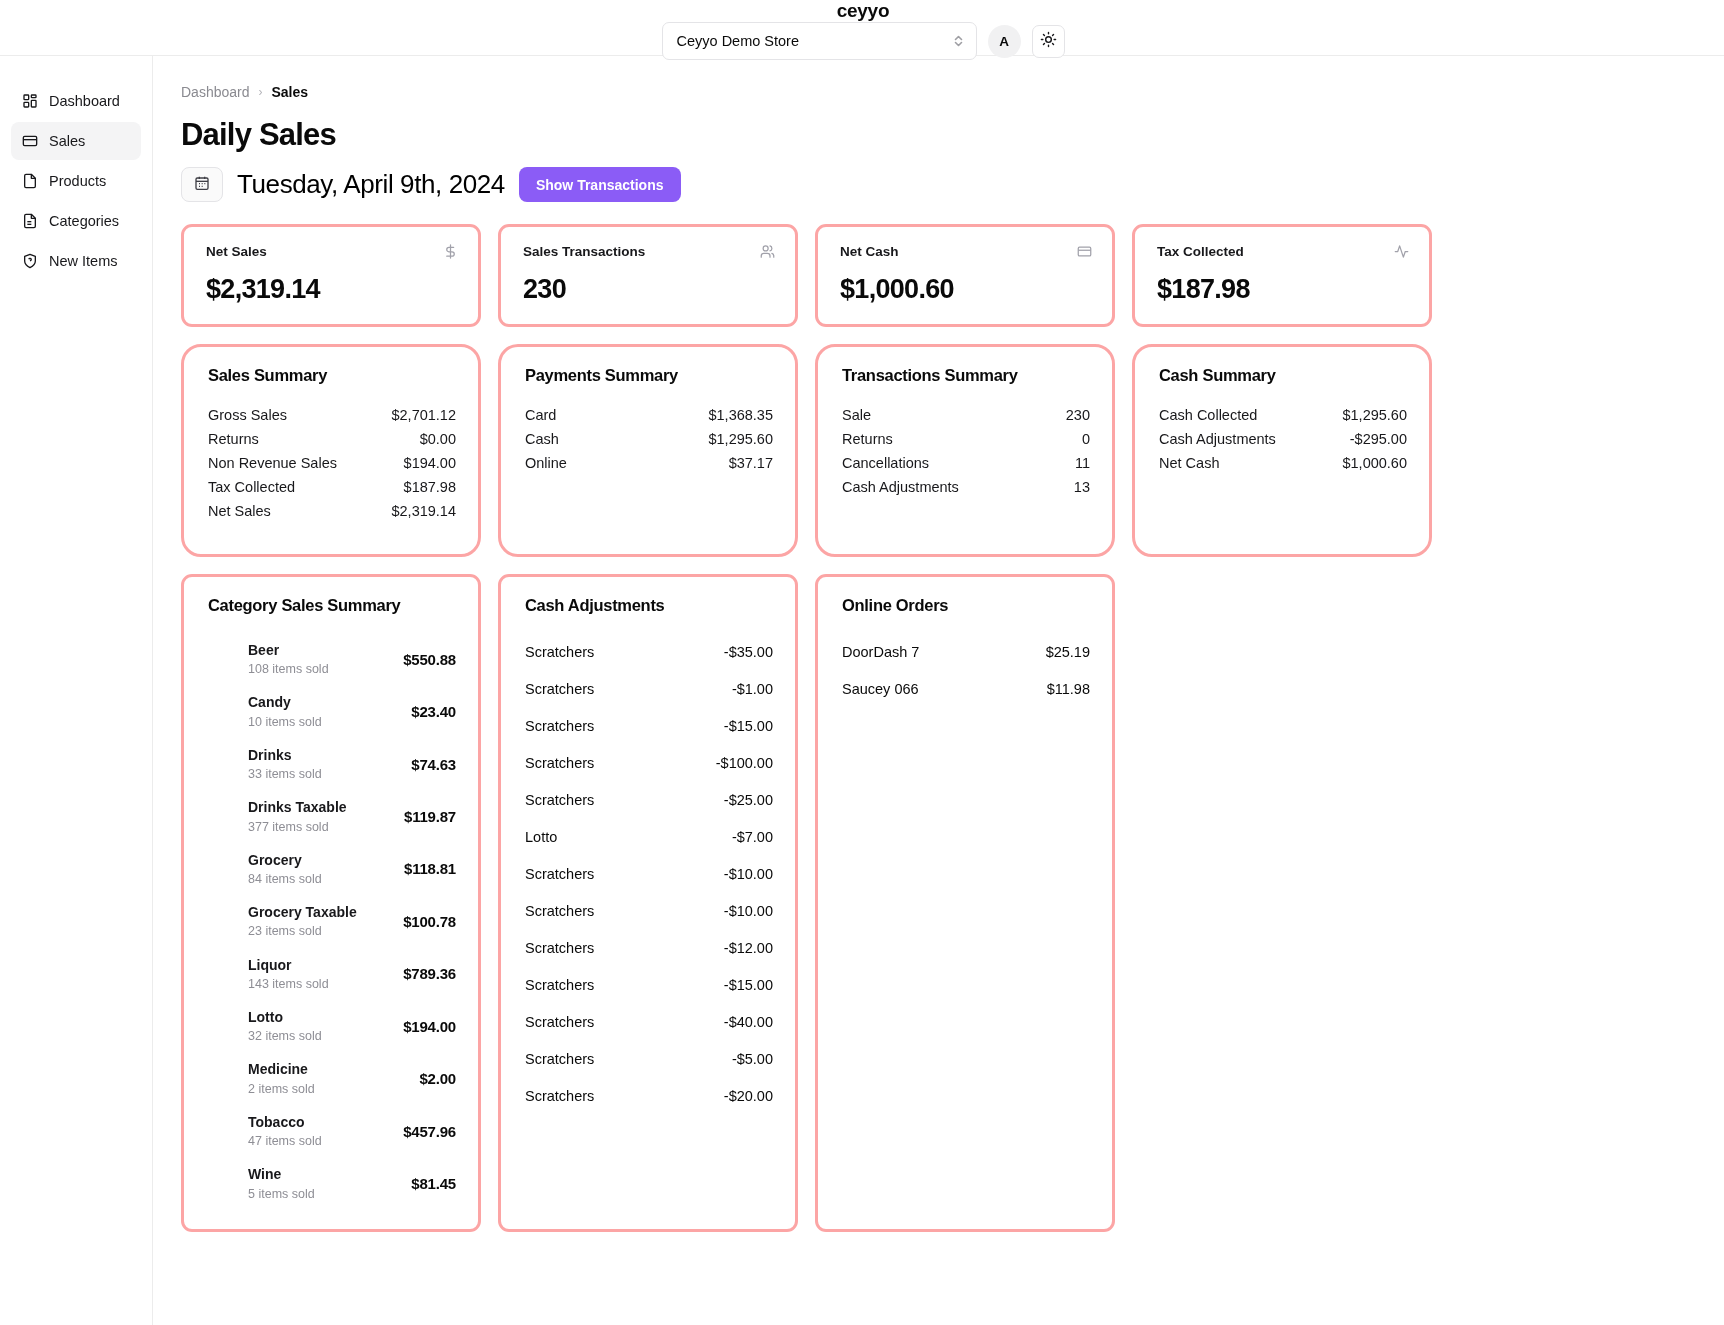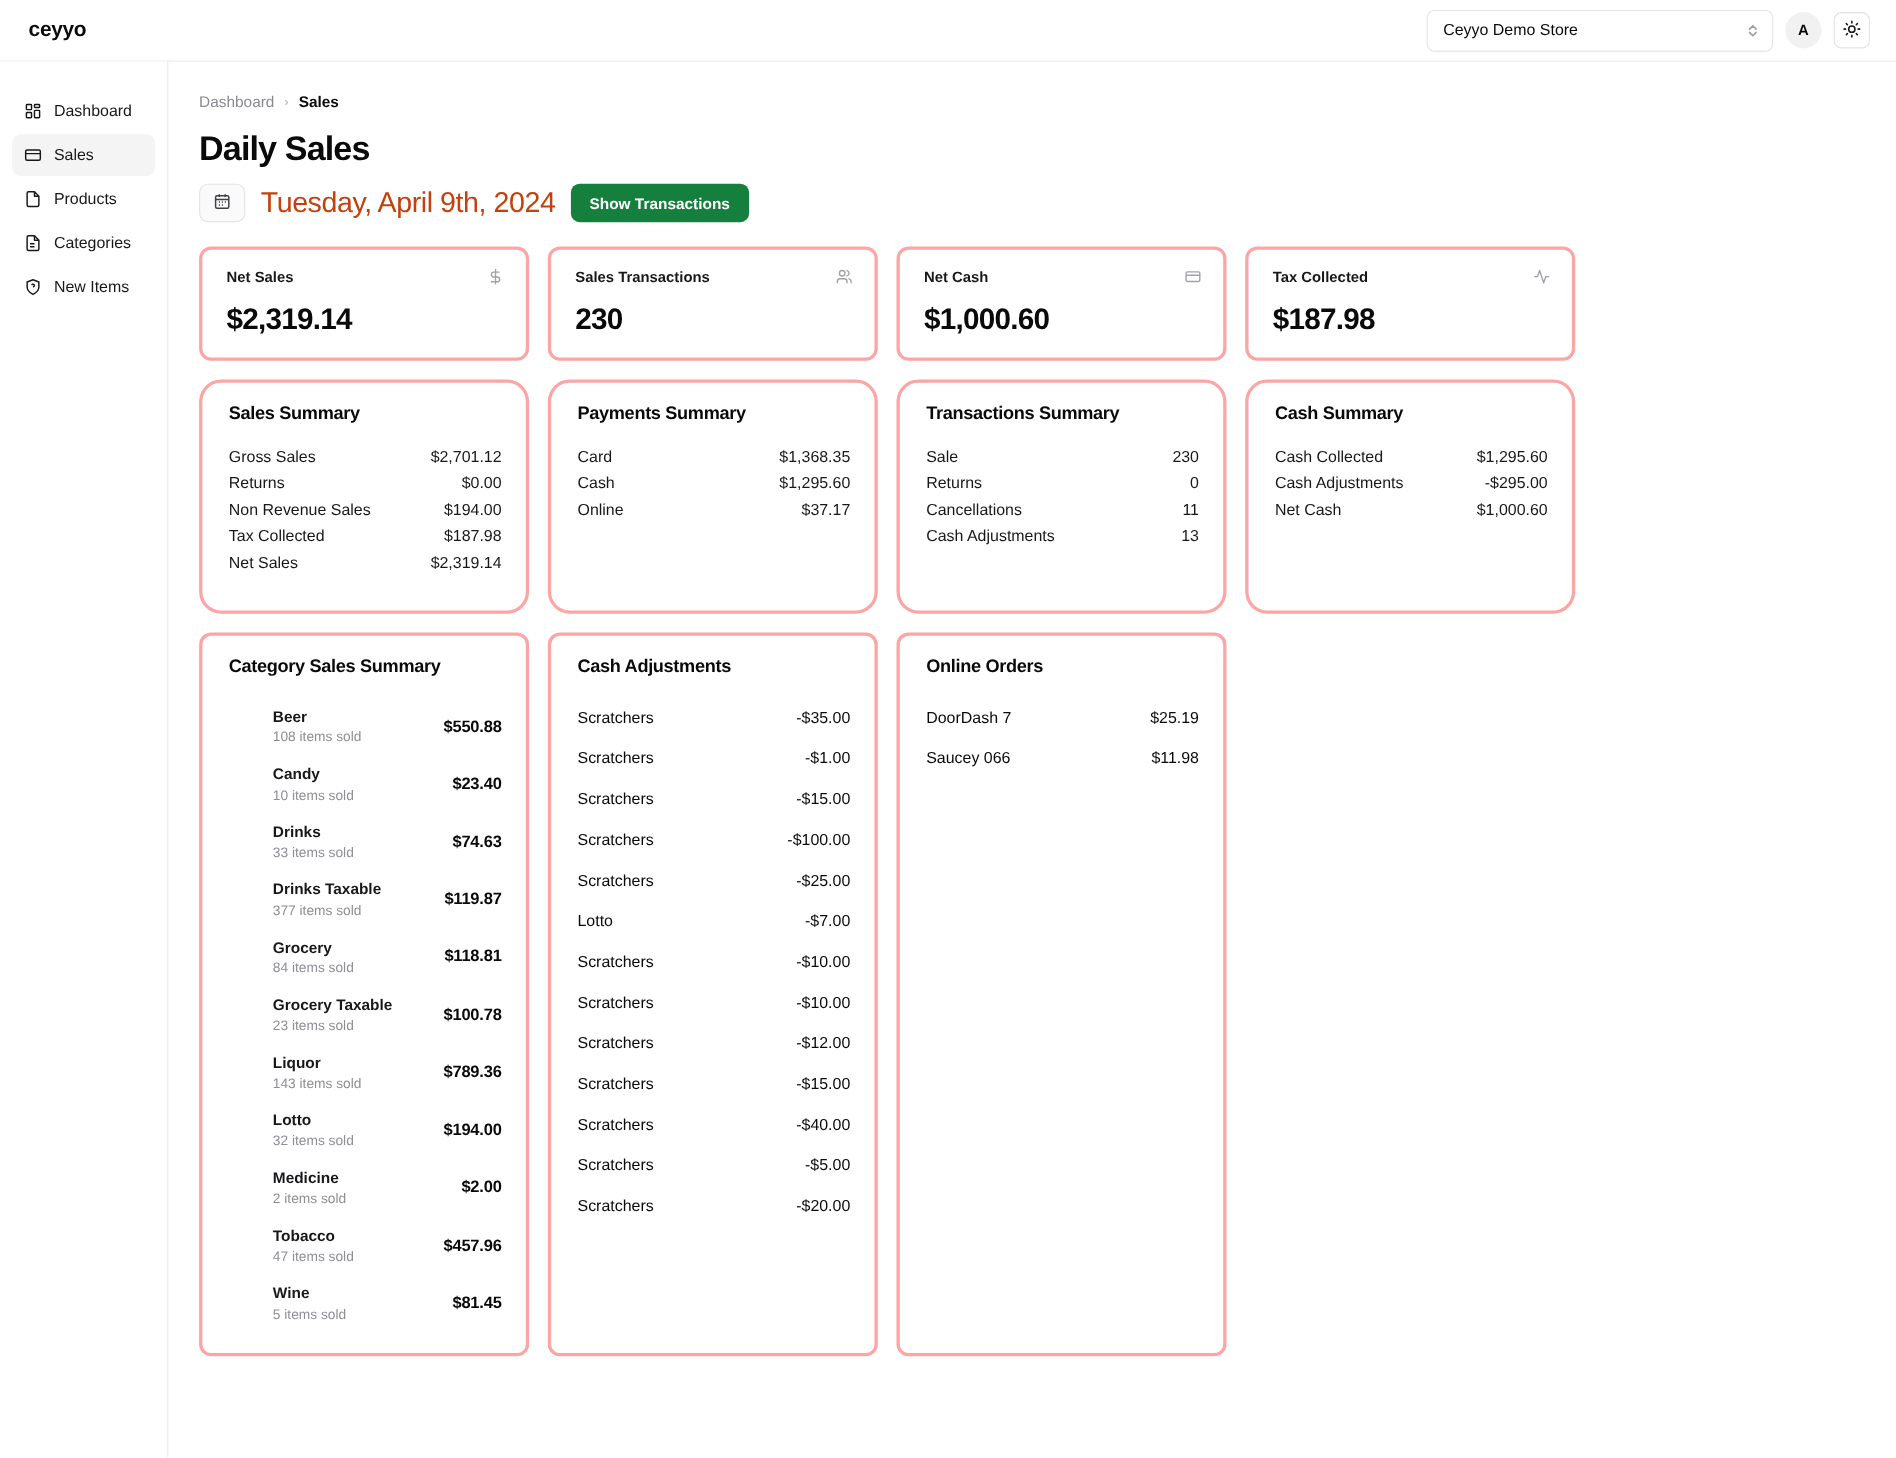--- a/index.html
+++ b/index.html
@@ -11,20 +11,21 @@
     -webkit-font-smoothing: antialiased;
     overflow: hidden;
   }
   
   .topbar {
     height: 56px;
     display: flex; align-items: center; justify-content: space-between;
     padding: 0 24px 0 26px;
     border-bottom: 1px solid #ececec;
     background: #fff;
+    flex-direction: column;
   }
   .brand { font-size: 19px; font-weight: 700; letter-spacing: -0.3px; color: #0a0a0a; }
   .topbar-right { display: flex; align-items: center; gap: 11px; }
   .store-select {
     width: 315px; height: 38px;
     border: 1px solid #e4e4e7; border-radius: 7px;
     background: #fff;
     display: flex; align-items: center; justify-content: space-between;
     padding: 0 12px 0 14px;
     font-size: 14.5px; color: #0a0a0a;
@@ -64,24 +65,24 @@
   .crumb-muted { color: #8a8a90; }
   .crumb-sep { color: #b5b5ba; font-size: 12px; }
   .crumb-cur { color: #0a0a0a; font-weight: 600; }
   .page-title { font-size: 31px; font-weight: 800; letter-spacing: -0.8px; margin-bottom: 14px; }
   .daterow { display: flex; align-items: center; gap: 14px; margin-bottom: 22px; }
   .cal-btn {
     width: 42px; height: 35px; border-radius: 8px;
     border: 1px solid #e4e4e7; background: #fafafa;
     display: flex; align-items: center; justify-content: center;
   }
-  .date-text { font-size: 26px; font-weight: 400; letter-spacing: -0.4px; color: #c2410c; }
+  .date-text { font-size: 26px; font-weight: 400; letter-spacing: -0.4px; color: #000000; }
   .show-tx {
     height: 35px; padding: 0 17px; border-radius: 8px;
-    background: #15803d; color: #fff;
+    background: #8b5cf6; color: #fff;
     font-size: 14px; font-weight: 600;
     display: flex; align-items: center; justify-content: center;
     border: none;
   }
   .grid4 { display: grid; grid-template-columns: repeat(4, 300px); gap: 17px; margin-bottom: 17px; }
   .card {
     border: 3px solid #fca5a5; border-radius: 11px; background: #fff;
     padding: 17px 20px 19px 22px;
   }
   .kpi-head { display: flex; align-items: flex-start; justify-content: space-between; }

